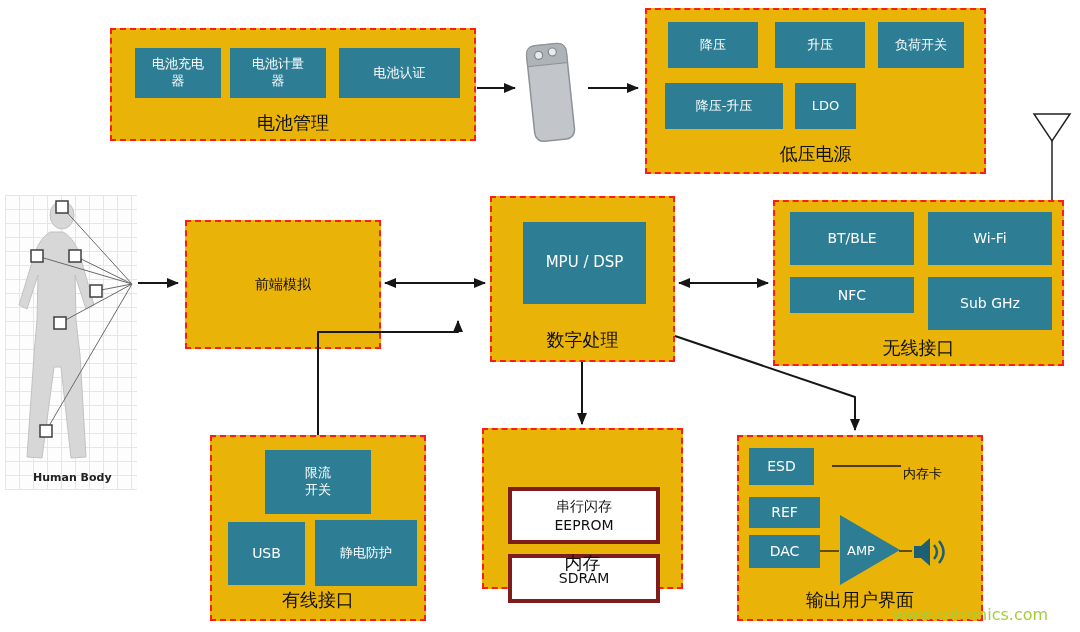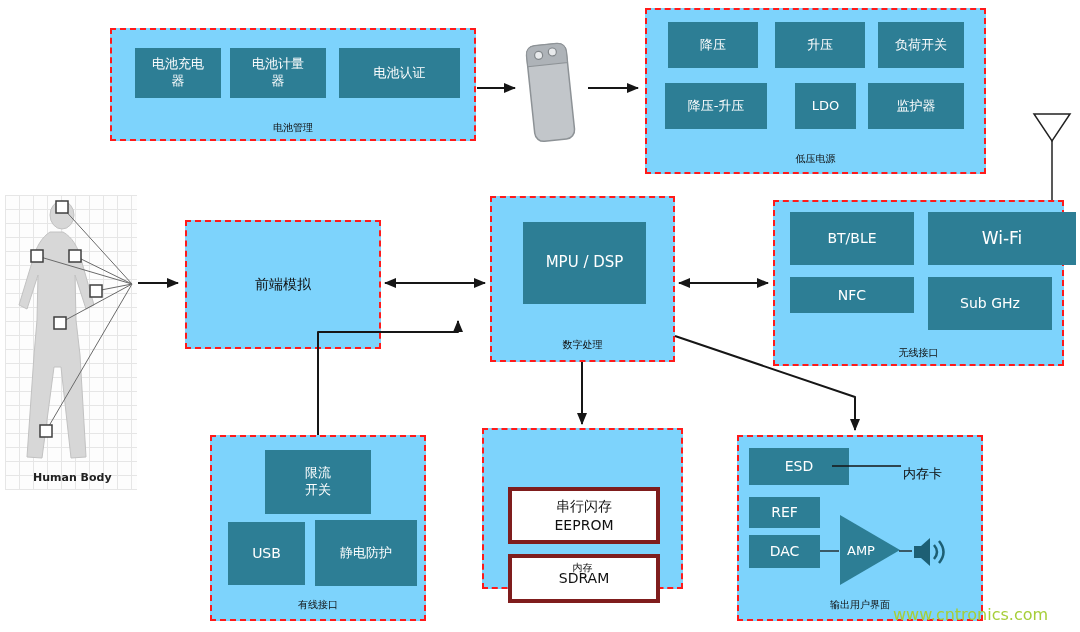--- a/index.html
+++ b/index.html
@@ -1,32 +1,32 @@
 <!DOCTYPE html>
 <html><head>
 <meta charset="utf-8">
 <style>
   html,body{margin:0;padding:0;background:#fff;}
   .stage{
     position:relative;width:1080px;height:632px;background:#ffffff;
     font-family:"DejaVu Sans","Liberation Sans",sans-serif;overflow:hidden;
   }
   .panel{
-    position:absolute;background:#7dd3fc;border:2px dashed #ff1a1a;box-sizing:border-box;
+    position:absolute;background:#eab308;border:2px dashed #ff1a1a;box-sizing:border-box;
   }
   .chip{
     position:absolute;background:#2d7e95;color:#fff;display:flex;align-items:center;justify-content:center;
     text-align:center;white-space:pre-line;font-size:13px;line-height:1.3;box-sizing:border-box;
   }
   .white-box{
     position:absolute;background:#ffffff;border:4px solid #7f1d1d;color:#111;display:flex;align-items:center;
     justify-content:center;text-align:center;white-space:pre-line;font-size:14px;line-height:1.35;box-sizing:border-box;margin-top:44px;
   }
   .caption{
-    position:absolute;left:0;right:0;bottom:6px;text-align:center;font-size:10px;color:#101010;
+    position:absolute;left:0;right:0;bottom:6px;text-align:center;font-size:18px;color:#101010;
   }
   .afe-panel{display:flex;align-items:center;justify-content:center;font-size:14px;color:#101010;}
   .amp{
     position:absolute;left:101px;top:78px;width:60px;height:70px;background:#2d7e95;
     clip-path:polygon(0 0,100% 50%,0 100%);color:#fff;display:flex;align-items:center;
     padding-left:7px;box-sizing:border-box;font-size:13px;
   }
   .memcard{position:absolute;left:164px;top:20px;font-size:13px;color:#101010;margin-top:8px;}
   .speaker{position:absolute;left:172px;top:96px;}
   .body-region{
@@ -85,38 +85,37 @@
       <path d="M12,40 L52,40 L52,29 Q52,20 43,20 L21,20 Q12,20 12,29 Z" fill="#aeb3b8" stroke="#8d9296" stroke-width="1"></path>
       <circle cx="24" cy="30" r="4" fill="#e8eaec" stroke="#82878b" stroke-width="1.2"></circle>
       <circle cx="38" cy="28" r="4" fill="#e8eaec" stroke="#82878b" stroke-width="1.2"></circle>
     </g>
   </svg>
 
   <div class="panel" style="left:645px;top:8px;width:341px;height:166px">
     <div class="chip" style="left:21px;top:12px;width:90px;height:46px">降压</div>
     <div class="chip" style="left:128px;top:12px;width:90px;height:46px">升压</div>
     <div class="chip" style="left:231px;top:12px;width:86px;height:46px">负荷开关</div>
-    <div class="chip" style="left:18px;top:73px;width:102px;height:46px">降压-升压</div>
+    <div class="chip" style="left:18px;top:73px;width:118px;height:46px">降压-升压</div>
     <div class="chip" style="left:148px;top:73px;width:61px;height:46px">LDO</div>
-    <div class="chip" style="left:221px;top:73px;width:96px;height:46px">监护器</div>
     <div class="caption">低压电源</div>
   </div>
 
   <div class="panel afe-panel" style="left:185px;top:220px;width:196px;height:129px">
     <span>前端模拟</span>
   </div>
 
   <div class="panel" style="left:490px;top:196px;width:185px;height:166px">
     <div class="chip" style="left:31px;top:24px;width:123px;height:82px;font-size:15px">MPU / DSP</div>
     <div class="caption" style="bottom:8px">数字处理</div>
   </div>
 
   <div class="panel" style="left:773px;top:200px;width:291px;height:166px">
     <div class="chip" style="left:15px;top:10px;width:124px;height:53px;font-size:14px">BT/BLE</div>
-    <div class="chip" style="left:153px;top:10px;width:148px;height:53px;font-size:17px">Wi-Fi</div>
+    <div class="chip" style="left:153px;top:10px;width:124px;height:53px;font-size:14px">Wi-Fi</div>
     <div class="chip" style="left:15px;top:75px;width:124px;height:36px;font-size:14px">NFC</div>
     <div class="chip" style="left:153px;top:75px;width:124px;height:53px;font-size:14px">Sub GHz</div>
     <div class="caption" style="bottom:4px">无线接口</div>
   </div>
 
   <div class="panel" style="left:210px;top:435px;width:216px;height:186px">
     <div class="chip" style="left:53px;top:13px;width:106px;height:64px">限流
 开关</div>
     <div class="chip" style="left:16px;top:85px;width:77px;height:63px;font-size:14px">USB</div>
     <div class="chip" style="left:103px;top:83px;width:102px;height:66px">静电防护</div>
@@ -124,21 +123,21 @@
   </div>
 
   <div class="panel" style="left:482px;top:428px;width:201px;height:161px">
     <div class="white-box" style="left:24px;top:13px;width:152px;height:57px">串行闪存
 EEPROM</div>
     <div class="white-box" style="left:24px;top:80px;width:152px;height:49px">SDRAM</div>
     <div class="caption" style="bottom:12px">内存</div>
   </div>
 
   <div class="panel" style="left:737px;top:435px;width:246px;height:186px">
-    <div class="chip" style="left:10px;top:11px;width:100px;height:37px;font-size:14px">ESD</div>
+    <div class="chip" style="left:10px;top:11px;width:65px;height:37px;font-size:14px">ESD</div>
     <div class="chip" style="left:10px;top:60px;width:71px;height:31px;font-size:14px">REF</div>
     <div class="chip" style="left:10px;top:98px;width:71px;height:33px;font-size:14px">DAC</div>
     <div class="amp">AMP</div>
     <svg class="speaker" width="38" height="38" viewBox="0 0 38 38">
       <polygon points="3,13 10,13 19,5 19,33 10,25 3,25" fill="#1d5f74"></polygon>
       <path d="M23,12 q6,7 0,14" stroke="#1d5f74" stroke-width="2.5" fill="none"></path>
       <path d="M28,8 q9,11 0,22" stroke="#1d5f74" stroke-width="2.5" fill="none"></path>
     </svg>
     <div class="memcard">内存卡</div>
     <div class="caption" style="bottom:7px">输出用户界面</div>

